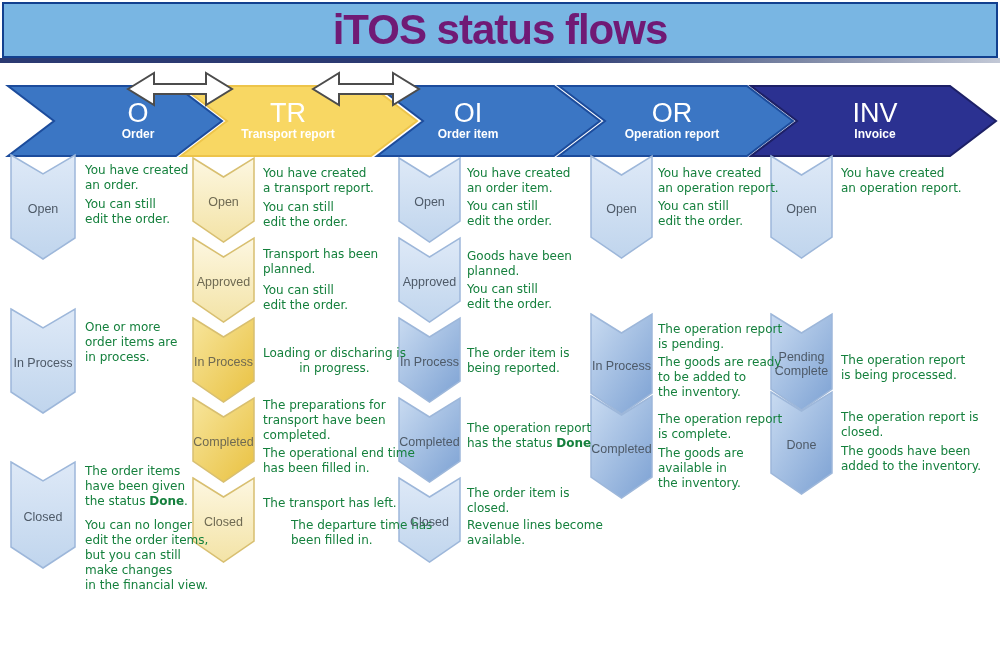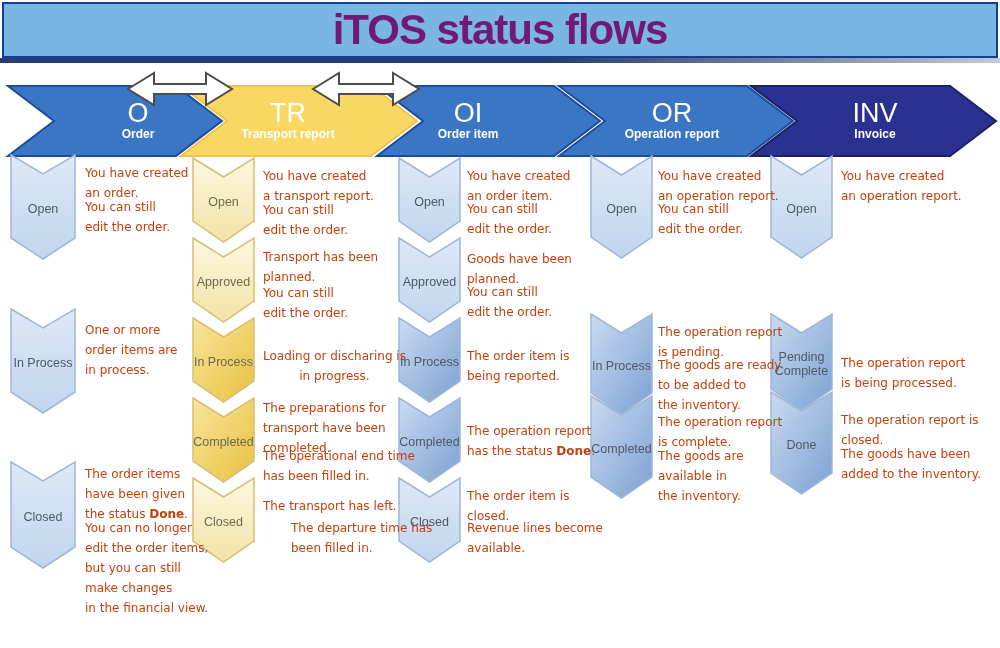--- a/index.html
+++ b/index.html
@@ -20,21 +20,21 @@
               pointer-events:none;}
   .band-code{font-size:27px;line-height:28px;font-weight:normal;}
   .band-name{font-size:12px;line-height:14px;font-weight:bold;}
   
   .badge-label{position:absolute;transform:translate(-50%,-50%);text-align:center;
                font-size:12.5px;line-height:14px;white-space:pre;}
   .badge-label.blue{color:#4e5a68;}
   .badge-label.yellow{color:#6f6a52;}
   
   .note{position:absolute;font-family:"DejaVu Sans",sans-serif;font-size:12px;
-        line-height:20px;color:#c2410c;white-space:pre;}
+        line-height:15px;color:#15803d;white-space:pre;}
   .note b{font-weight:bold;}
   
   .legend{position:absolute;left:88px;top:618px;width:360px;height:25px;
           background:linear-gradient(180deg,#f7f7f7 0%,#e8e8e8 45%,#d7d7d7 100%);
           border:2px solid #7c7c7c;outline:1px solid #b5b5b5;
           display:flex;align-items:center;justify-content:center;
           font-size:13px;color:#2a2a2a;font-family:"Liberation Sans",sans-serif;}
 </style>
 </head>
 <body>

